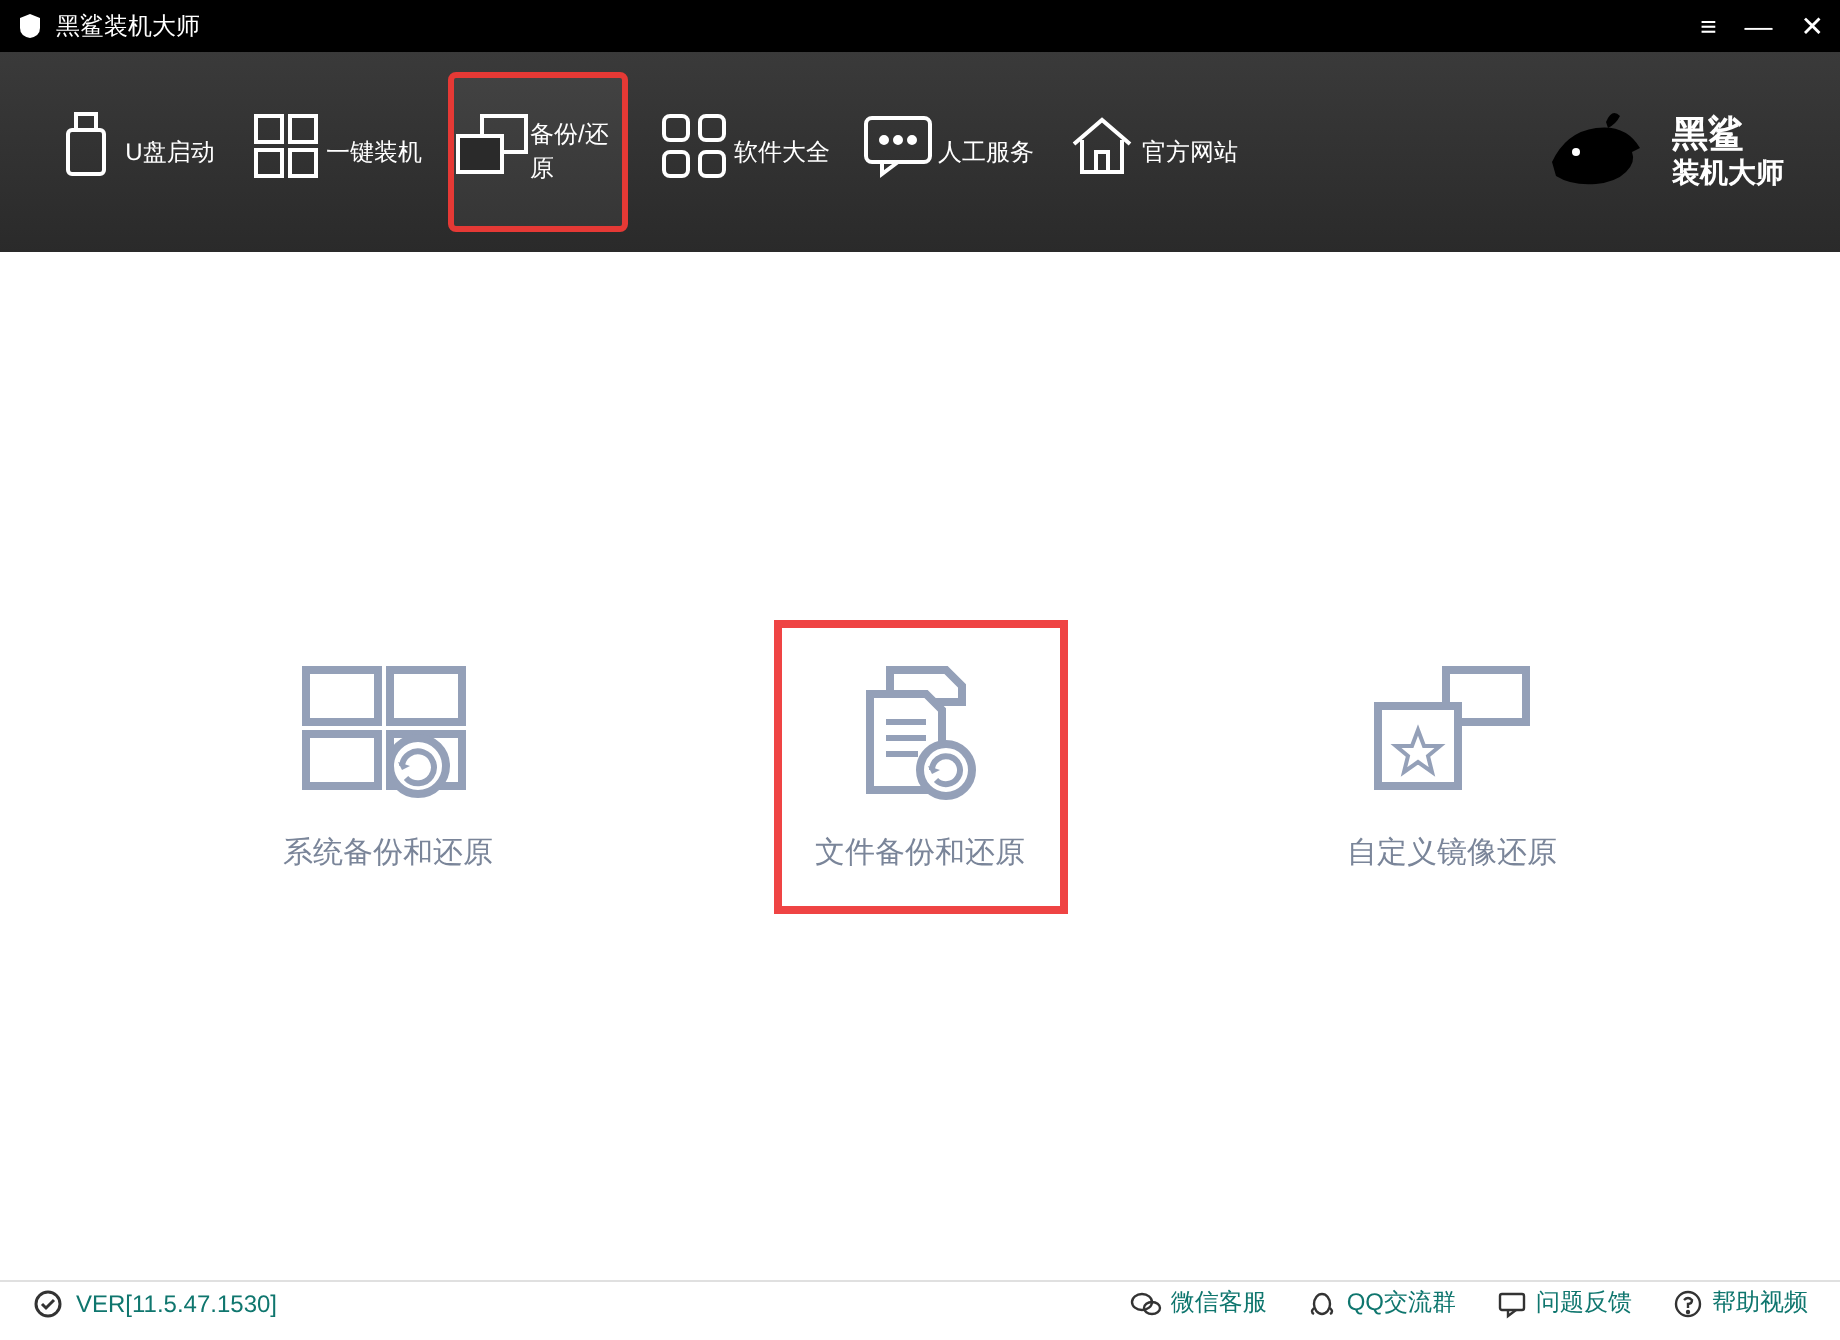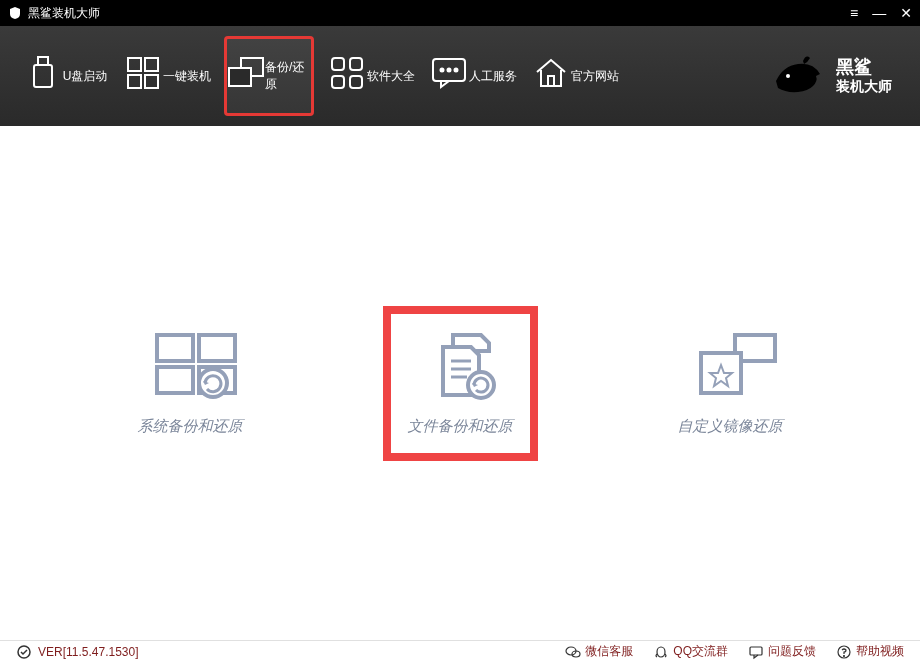--- a/index.html
+++ b/index.html
@@ -124,28 +124,27 @@
       background: #ffffff;
       display: flex;
       align-items: center;
       justify-content: center;
       gap: 120px;
     }
     
     .option-card {
       display: flex;
       flex-direction: column;
-      align-items: flex-end;
+      align-items: center;
       cursor: pointer;
       padding: 20px;
-      font-style: italic;
     }
     
     .option-card.selected {
-      border: 8px solid #ef4444;
+      border: 4px solid #ef4444;
       padding: 17px;
     }
     
     .option-icon {
       width: 90px;
       height: 70px;
       display: flex;
       align-items: center;
       justify-content: center;
       margin-bottom: 16px;
@@ -158,21 +157,21 @@
     
     .status-bar {
       height: 22px;
       background: #ffffff;
       border-top: 1px solid #e0e0e0;
       display: flex;
       align-items: center;
       justify-content: space-between;
       padding: 0 16px;
       font-size: 12px;
-      color: #7f1d1d;
+      color: #0f766e;
     }
     
     .status-left {
       display: flex;
       align-items: center;
       gap: 6px;
     }
     
     .status-right {
       display: flex;

